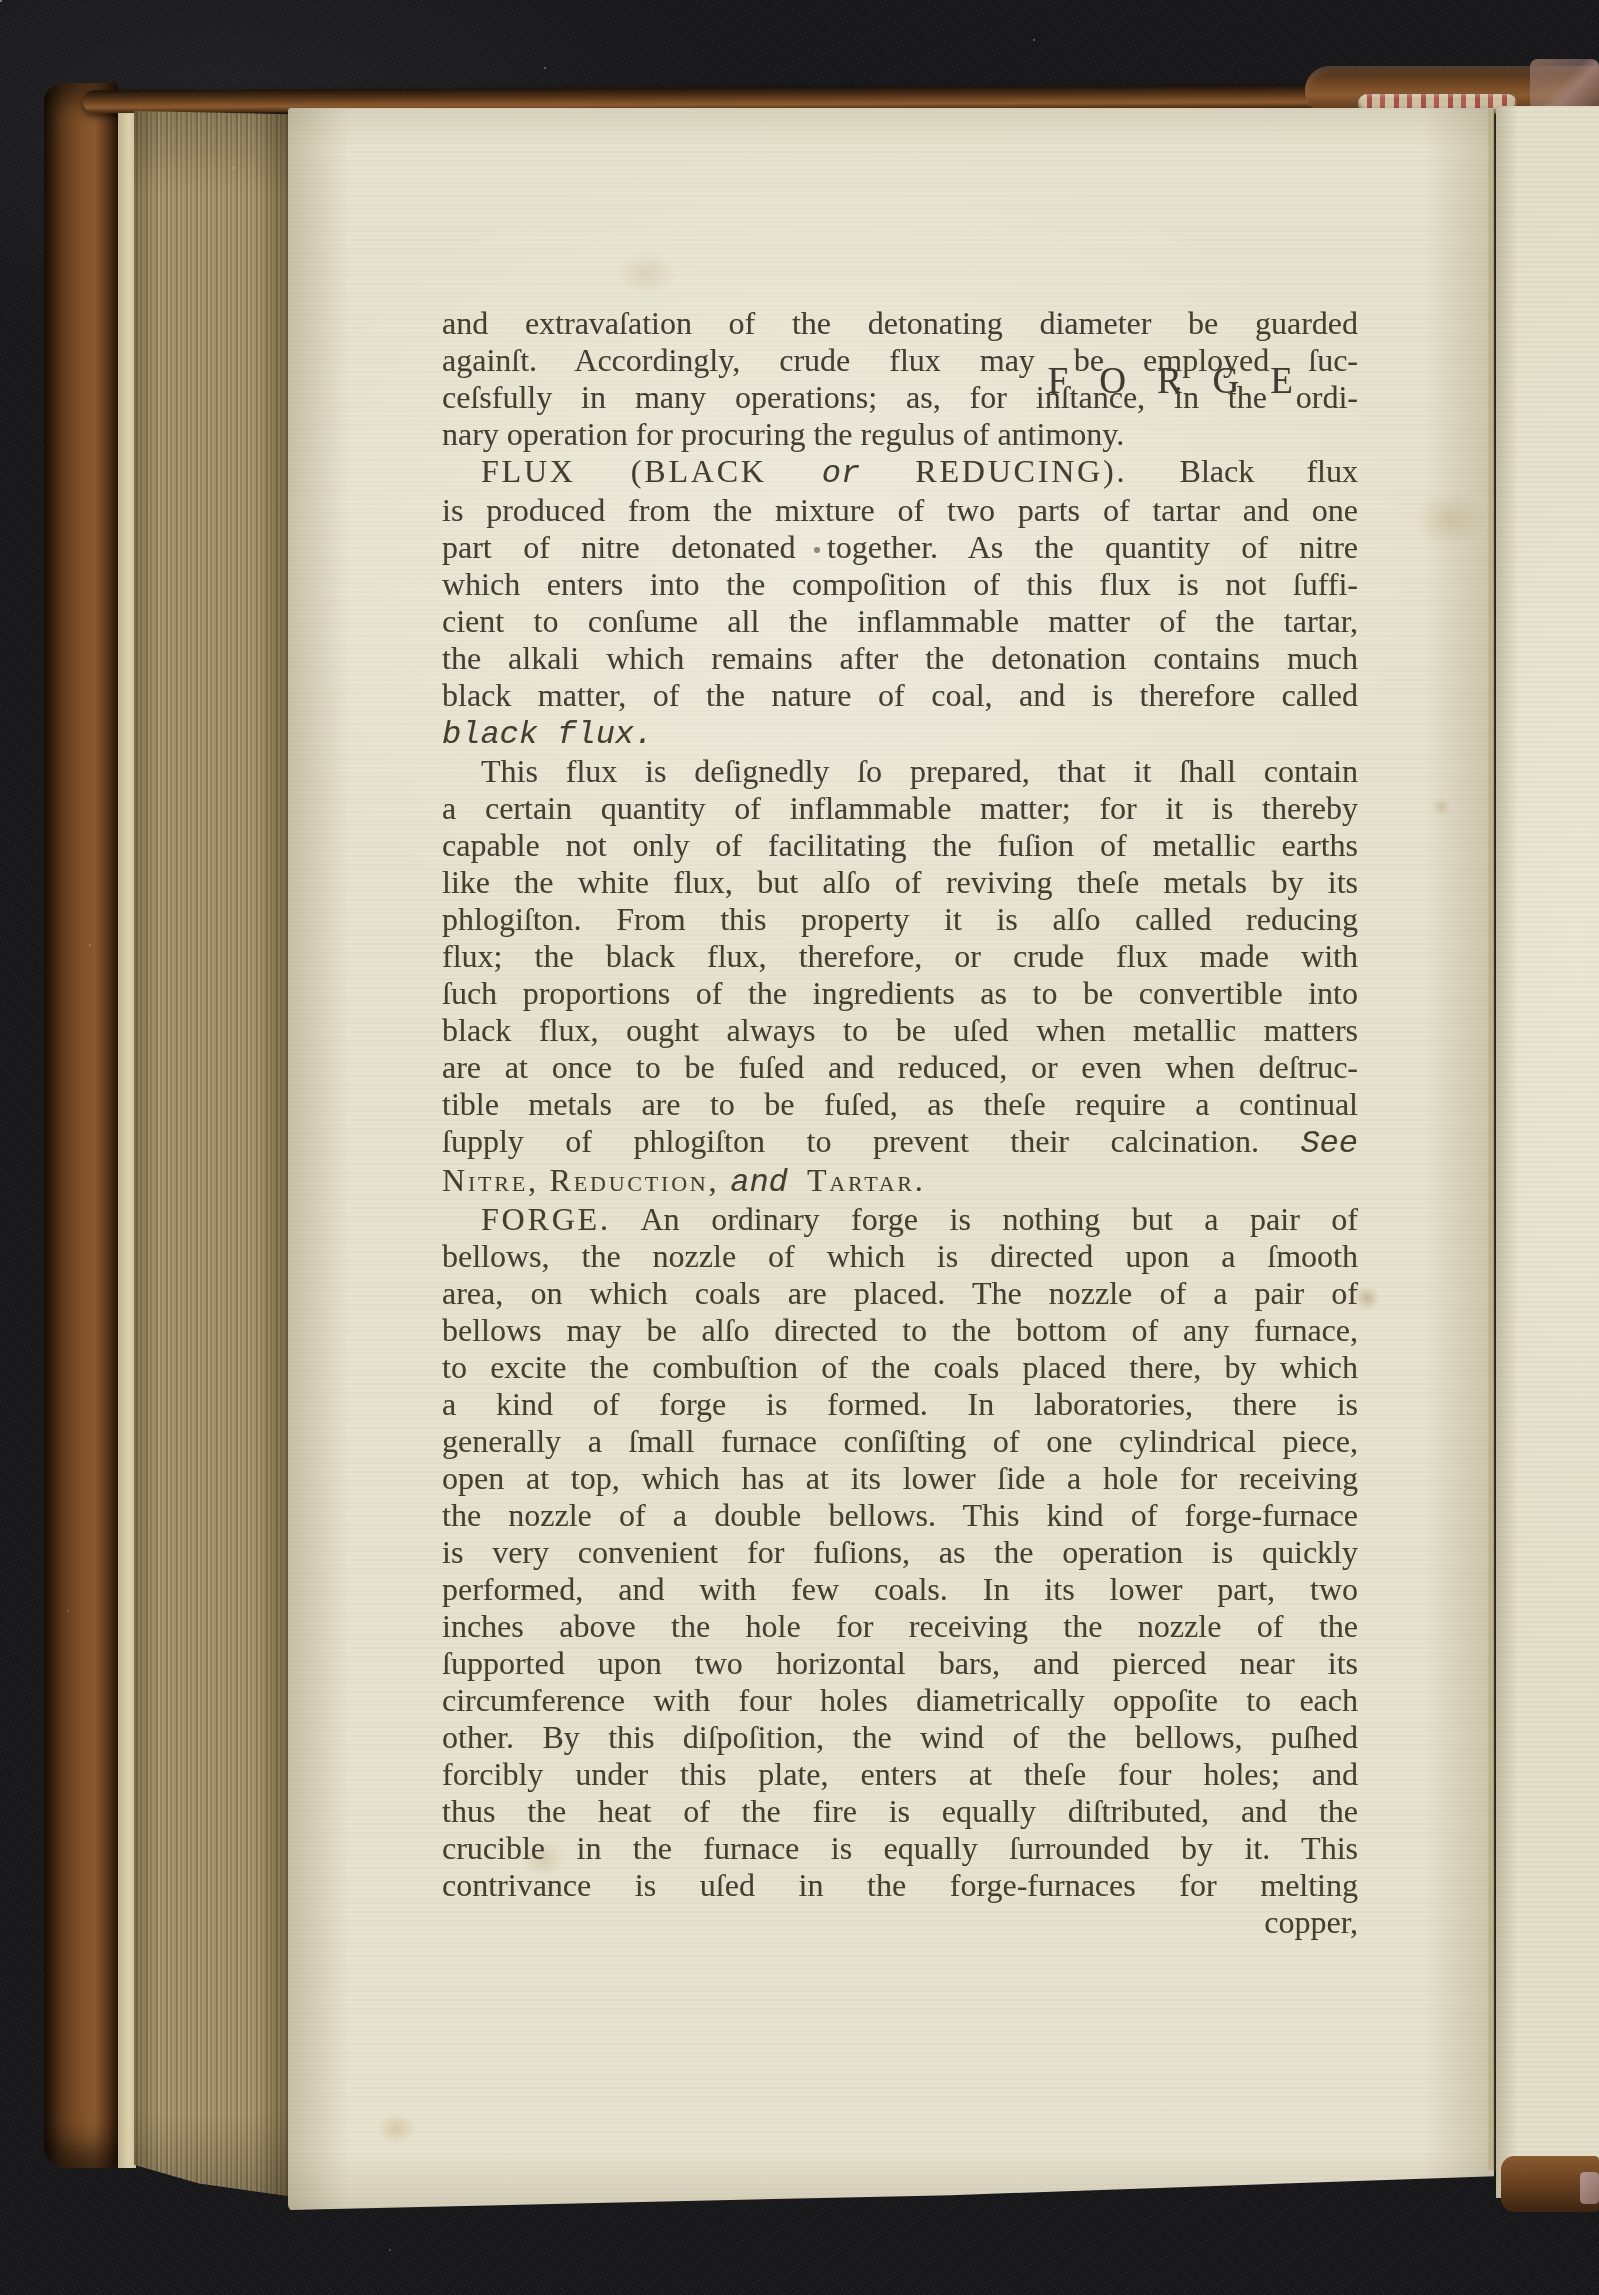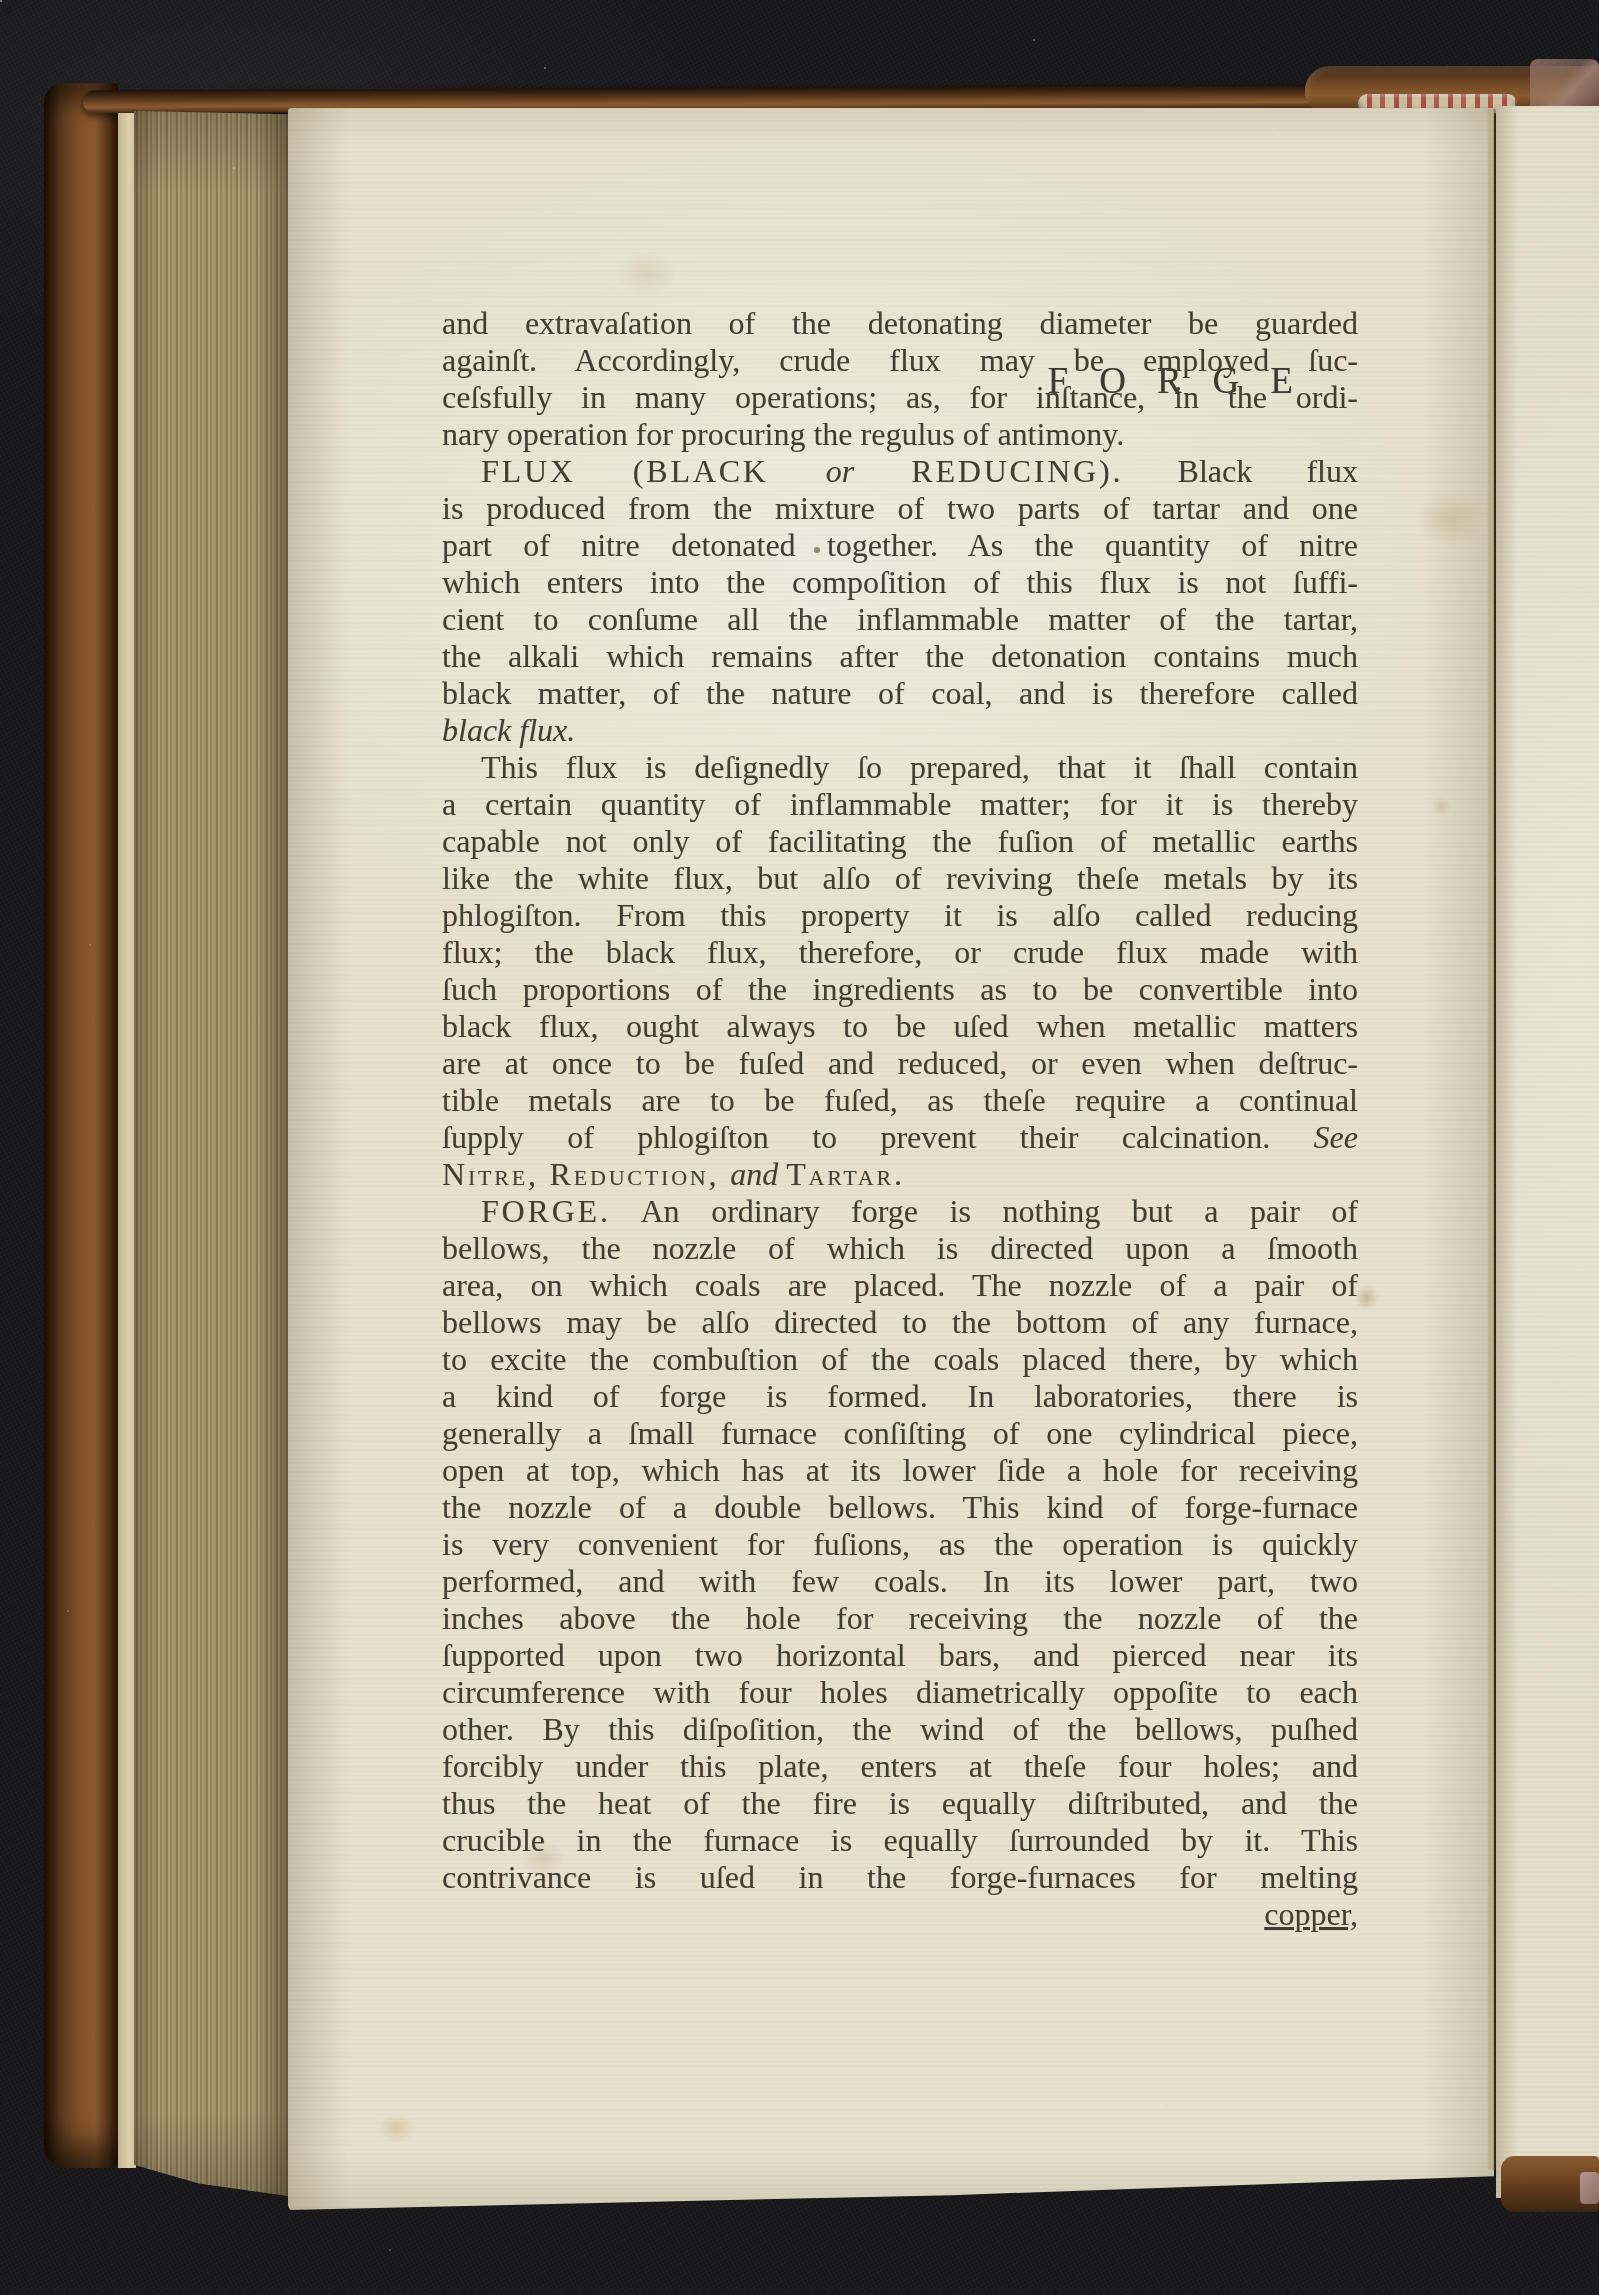--- a/index.html
+++ b/index.html
@@ -105,23 +105,23 @@
     font-size:37px;color:#3f3a31;
     text-shadow:0.3px 0.4px 0 rgba(60,52,42,.3);
   }
   .text-block{
     left:441px;top:305px;width:916px;
     font-size:32px;line-height:37px;color:#443d32;
     text-shadow:0.3px 0.4px 0 rgba(62,54,44,.22);
   }
   .ln{text-align:justify;text-align-last:justify;white-space:normal;}
   .ln.end{text-align-last:left;}
-  .ln.catch{text-align-last:right;text-decoration:underline;}
+  .ln.catch{text-align-last:right;}
   .ln.ind{text-indent:39px;}
-  .it{font-style:italic;}
+  .it{font-style:italic;font-family:Liberation Mono, monospace;}
   .sc{font-variant:small-caps;letter-spacing:2.8px;margin-top:13px;}
   .sp{letter-spacing:2.8px;margin-top:44px;}
 </style>
 </head>
 <body>
 
 <div class="abs cover-left"></div>
 <div class="abs headcap"></div>
 <div class="abs headcap-roll"></div>
 <div class="abs headcap-shine"></div>

